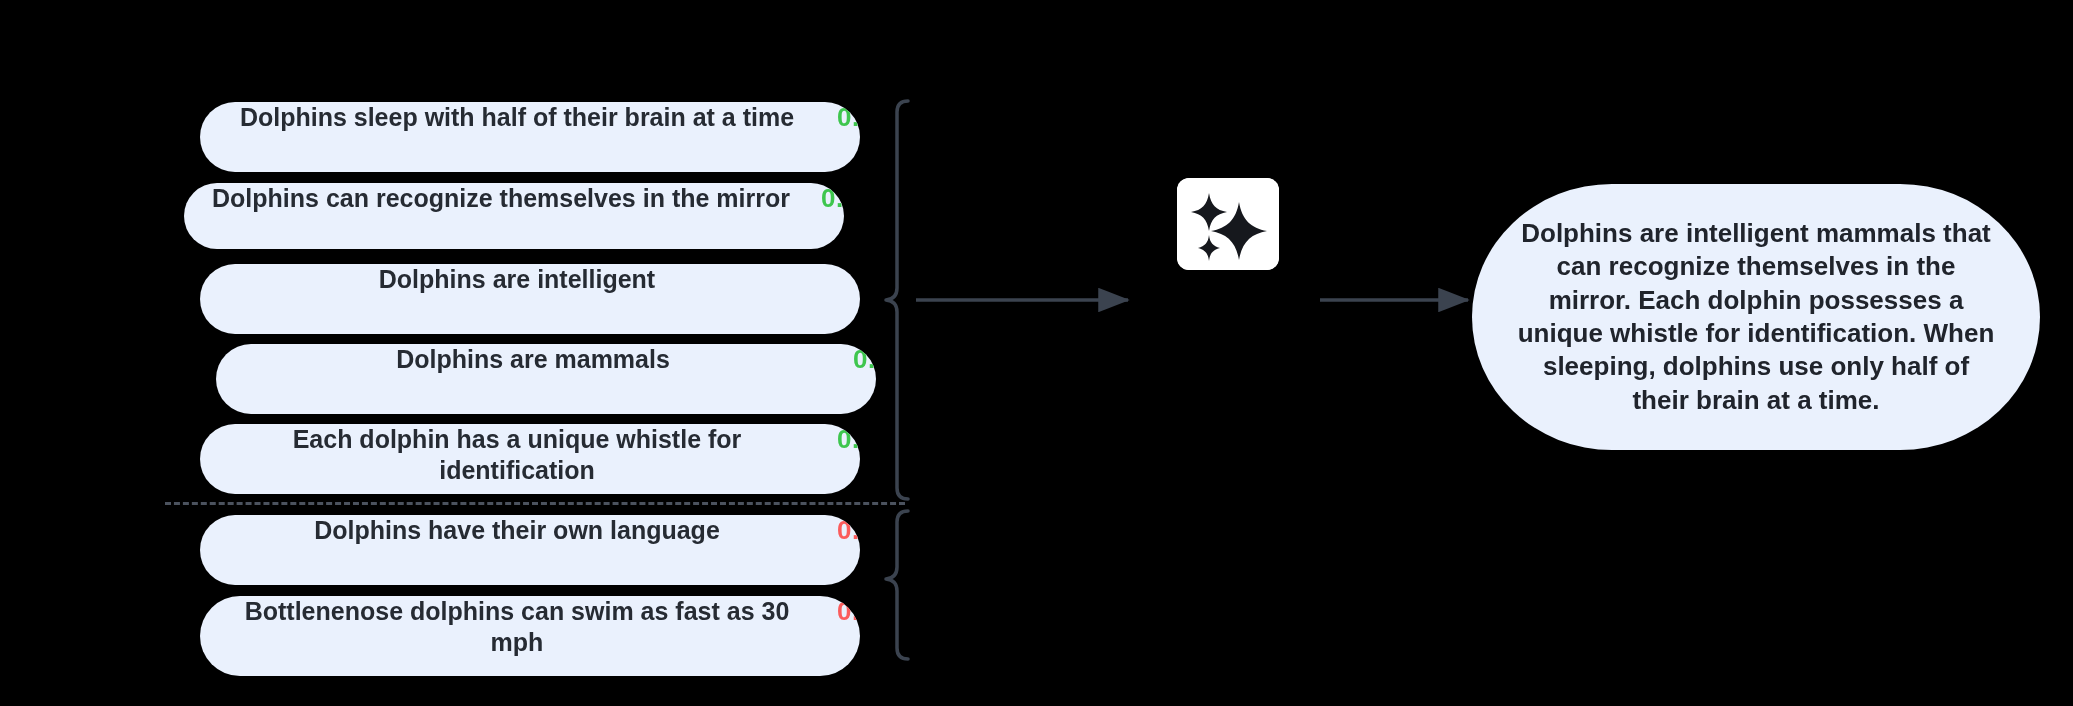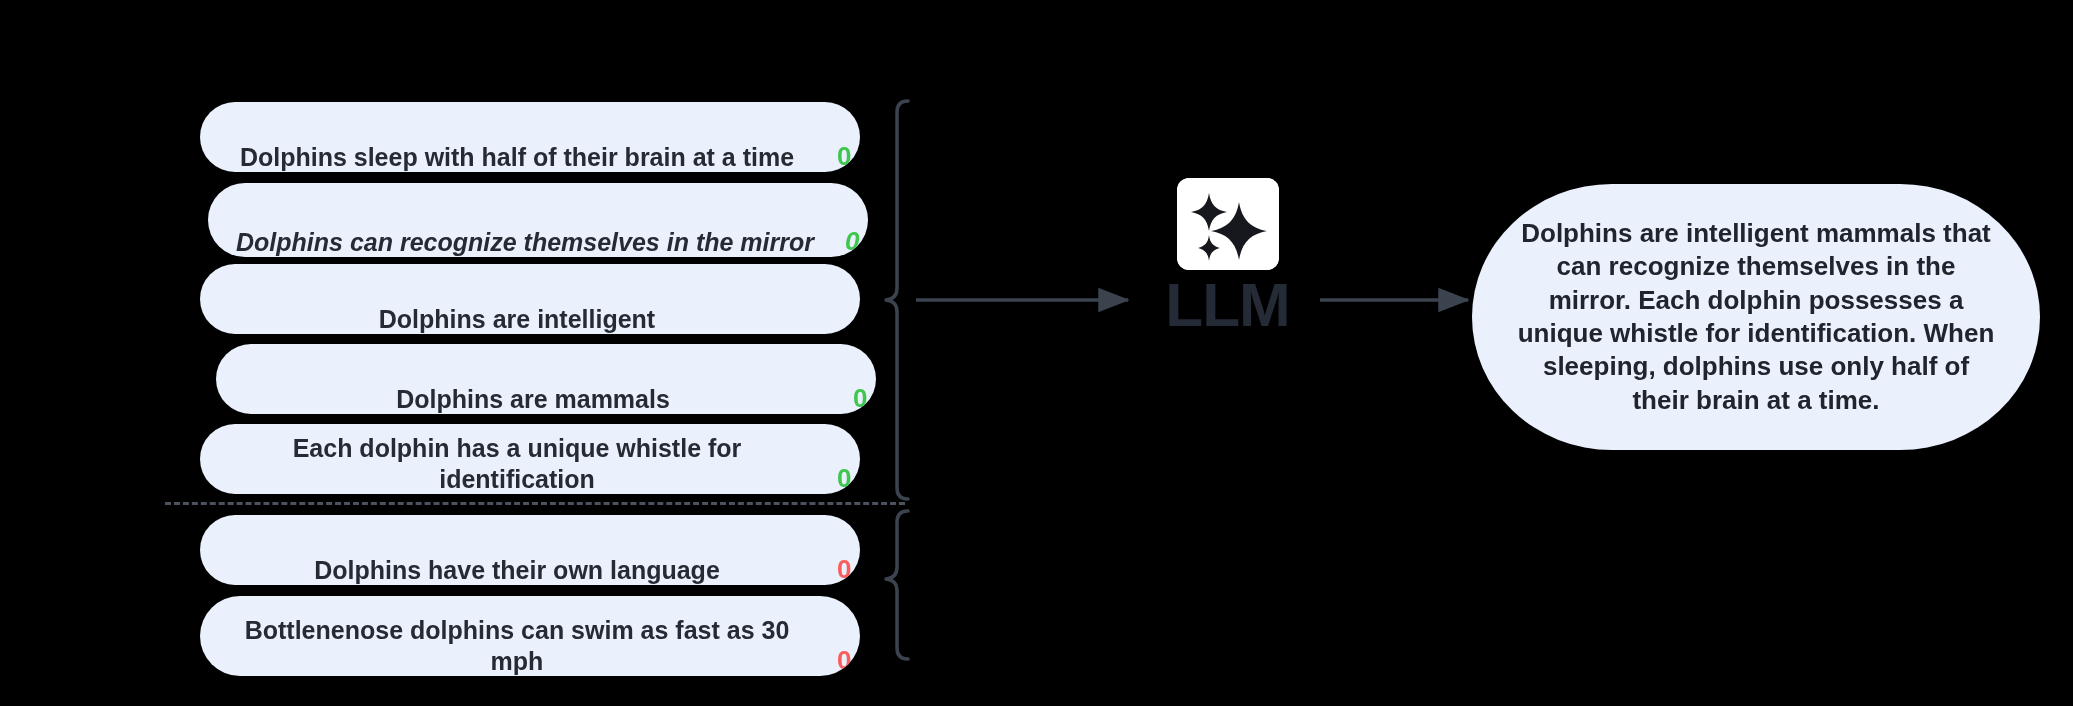--- a/index.html
+++ b/index.html
@@ -15,21 +15,21 @@
     width: 2073px;
     height: 706px;
     background: #000000;
     overflow: hidden;
   }
 
   
   .pill {
     position: absolute;
     display: flex;
-    align-items: flex-end;
+    align-items: flex-start;
     background: #eaf1fd;
     border-radius: 999px;
     box-sizing: border-box;
     overflow: hidden;
   }
   .pill-text {
     flex: 0 0 634px;
     display: flex;
     align-items: center;
     justify-content: center;
@@ -132,21 +132,21 @@
 <body>
 
 <div id="canvas">
 
   <div class="pill" style="left:200px; top:102px; width:660px; height:70px;">
     <div class="pill-text">Dolphins sleep with half of their brain at a time</div>
     <div class="pill-sep"></div>
     <div class="pill-score score-high">0.94</div>
   </div>
 
-  <div class="pill" style="left:208px; top:183px; width:660px; height:74px;font-style:italic;">
+  <div class="pill" style="left:184px; top:183px; width:660px; height:66px;">
     <div class="pill-text">Dolphins can recognize themselves in the mirror</div>
     <div class="pill-sep"></div>
     <div class="pill-score score-high">0.91</div>
   </div>
 
   <div class="pill" style="left:200px; top:264px; width:660px; height:70px;gap:48px;">
     <div class="pill-text">Dolphins are intelligent</div>
     <div class="pill-sep"></div>
     <div class="pill-score score-high">0.89</div>
   </div>
@@ -220,20 +220,19 @@
                C 39 36, 34 41, 32 53
                C 30 41, 25 36, 14 34
                C 25 32, 30 27, 32 15 Z" fill="#16181d"></path>
 
       <path d="M 32 57
                C 33 65, 36 68, 43 70
                C 36 72, 33 75, 32 83
                C 31 75, 28 72, 21 70
                C 28 68, 31 65, 32 57 Z" fill="#16181d"></path>
     </svg>
-    <div id="llm-label">LLM</div>
   </div>
 
   <div id="output-bubble">
     <div id="output-text">Dolphins are intelligent mammals that can recognize themselves in the mirror. Each dolphin possesses a unique whistle for identification. When sleeping, dolphins use only half of their brain at a time.</div>
   </div>
 
 </div>
 
 </body></html>

